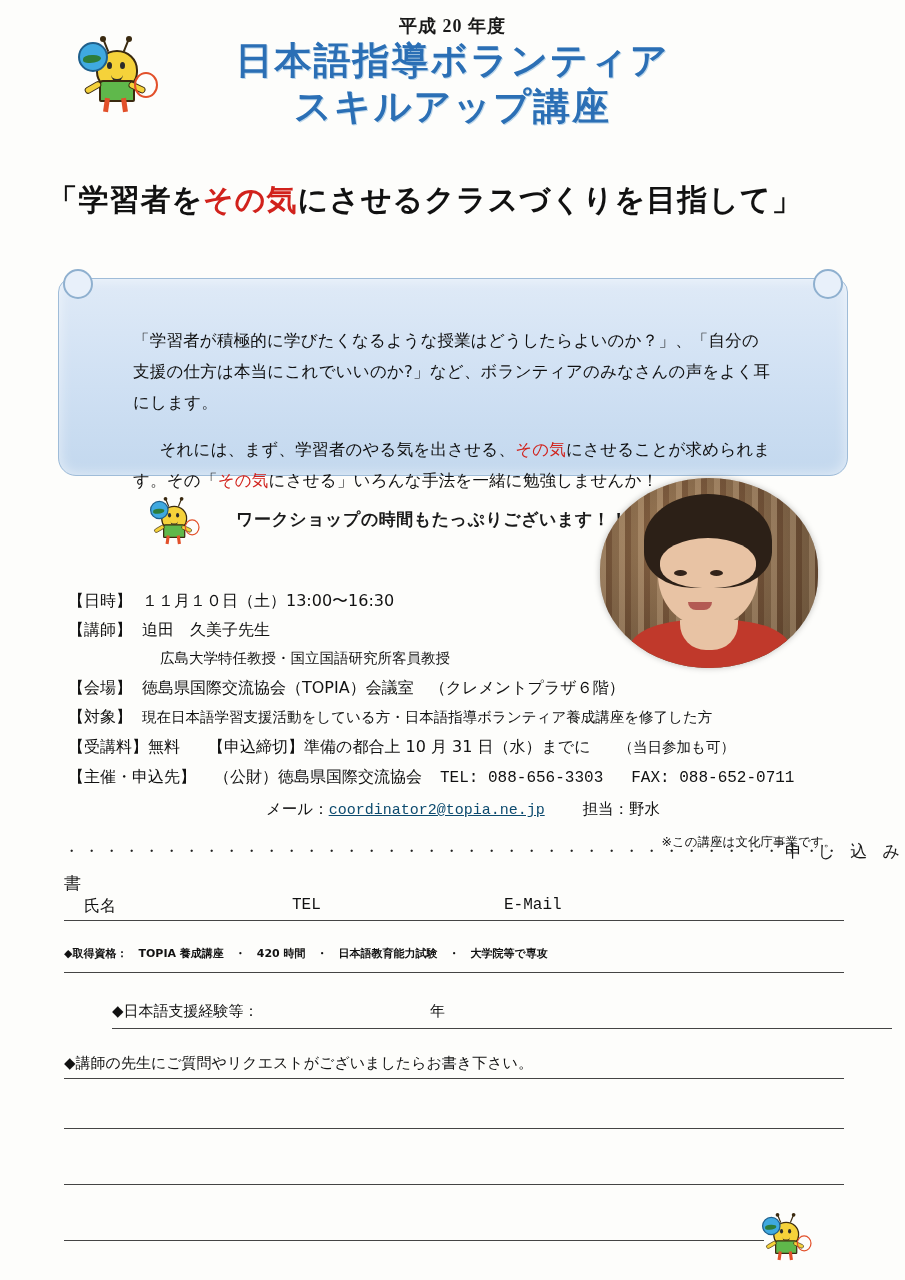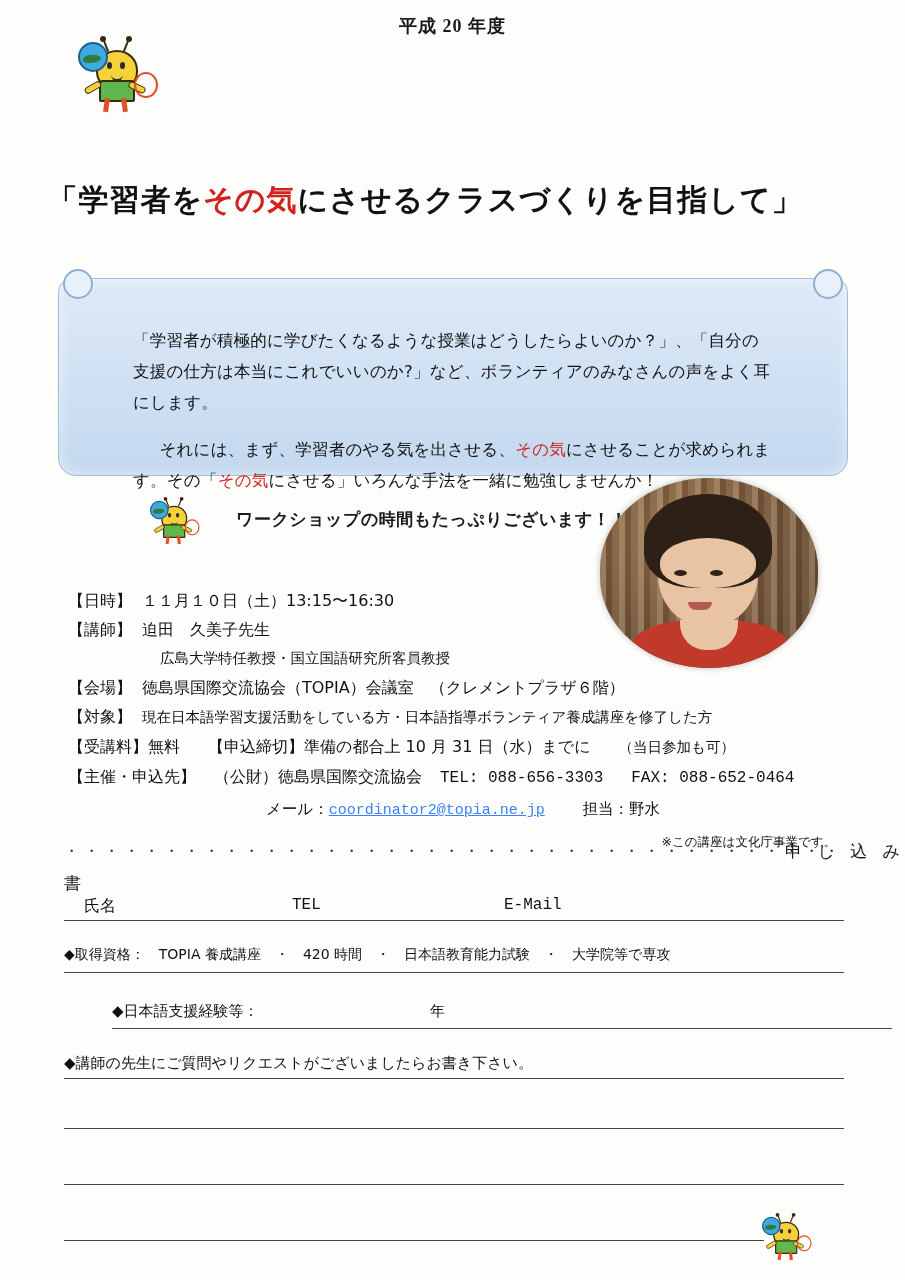--- a/index.html
+++ b/index.html
@@ -300,21 +300,21 @@
   .d-label { min-width: 74px; }
   .d-indent { padding-left: 92px; }
   .d-small { font-size: 14.5px; }
   .mail-row {
     text-align: center;
     margin-top: 2px;
     font-size: 15.5px;
   }
   .mail-link {
     text-decoration: underline;
-    color: #3b82f6;
+    color: #0c4a6e;
     font-family: "Liberation Mono", monospace;
     font-size: 15px;
   }
   .note-row {
     text-align: right;
     font-size: 12.5px;
     margin-top: 2px;
     padding-right: 22px;
   }
   .spacer-l { display:inline-block; width: 28px; }
@@ -383,20 +383,24 @@
     <div class="m-mouth"></div>
     <div class="m-shirt"></div>
     <div class="m-leg l"></div>
       <div class="m-leg r"></div>
     <div class="m-arm l"></div>
       <div class="m-arm r"></div>
     <div class="m-globe"></div>
     <div class="m-racket"></div>
   </div>
 
+  <div class="title-block">
+    <div class="title-line">日本語指導ボランティア</div>
+    <div class="title-line">スキルアップ講座</div>
+  </div>
 
   <div class="subtitle">
     <span>「学習者を</span><span class="accent">その気</span><span>にさせるクラスづくりを目指して」</span>
   </div>
 
   <div class="scroll-box">
     <div class="scroll-curl curl-tl"></div>
     <div class="scroll-curl curl-tr"></div>
     <div class="scroll-text">
       <p>「学習者が積極的に学びたくなるような授業はどうしたらよいのか？」、「自分の支援の仕方は本当にこれでいいのか?」など、ボランティアのみなさんの声をよく耳にします。</p>
@@ -430,21 +434,21 @@
     <div class="pt-head"></div>
     <div class="pt-hair"></div>
     <div class="pt-eye l"></div>
     <div class="pt-eye r"></div>
     <div class="pt-mouth"></div>
   </div>
 
   <div class="details">
     <div class="d-row">
       <span class="d-label">【日時】</span>
-      <span>１１月１０日（土）13:15〜16:30</span>
+      <span>１１月１０日（土）13:00〜16:30</span>
     </div>
     <div class="d-row">
       <span class="d-label">【講師】</span>
       <span>迫田　久美子先生</span>
     </div>
     <div class="d-indent d-small">広島大学特任教授・国立国語研究所客員教授</div>
     <div class="d-row">
       <span class="d-label">【会場】</span>
       <span>徳島県国際交流協会（TOPIA）会議室　（クレメントプラザ６階）</span>
     </div>
@@ -461,21 +465,21 @@
       <span class="spacer-l"></span>
       <span class="d-small">（当日参加も可）</span>
     </div>
     <div class="d-row">
       <span>【主催・申込先】</span>
       <span class="spacer-m"></span>
       <span>（公財）徳島県国際交流協会</span>
       <span class="spacer-m"></span>
       <span class="mono">TEL: 088-656-3303</span>
       <span class="spacer-l"></span>
-      <span class="mono">FAX: 088-652-0464</span>
+      <span class="mono">FAX: 088-652-0711</span>
     </div>
     <div class="mail-row">
       <span>メール：</span><span class="mail-link">coordinator2@topia.ne.jp</span>
       <span class="spacer-l"></span>
       <span>担当：野水</span>
     </div>
     <div class="note-row">※この講座は文化庁事業です。</div>
   </div>
 
   <div class="dotted">・・・・・・・・・・・・・・・・・・・・・・・・・・・・・・・・・・・・・・・・・・・・</div>
@@ -485,21 +489,21 @@
   <div class="form-area">
 
     <div class="f-line" style="height:52px;">
       <span class="f-text" style="left:0; top:28px;margin-left:20px;">氏名</span>
       <span class="f-text mono" style="left:228px; top:28px;">TEL</span>
       <span class="f-text mono" style="left:440px; top:28px;">E-Mail</span>
       <div class="rule" style="top:52px;"></div>
     </div>
 
     <div class="f-line" style="height:56px;">
-      <span class="f-text" style="left:0; top:26px; font-size:14px;">◆取得資格：　TOPIA 養成講座　・　420 時間　・　日本語教育能力試験　・　大学院等で専攻</span>
+      <span class="f-text" style="left:0; top:26px; font-size:11px;font-weight:bold;">◆取得資格：　TOPIA 養成講座　・　420 時間　・　日本語教育能力試験　・　大学院等で専攻</span>
       <div class="rule" style="top:52px;"></div>
     </div>
 
     <div class="f-line" style="height:56px;margin-left:48px;">
       <span class="f-text" style="left:0; top:26px; font-size:15px;">◆日本語支援経験等：</span>
       <span class="f-text" style="left:318px; top:26px; font-size:15px;">年</span>
       <div class="rule" style="top:52px;"></div>
     </div>
 
     <div class="f-line" style="height:50px;">

